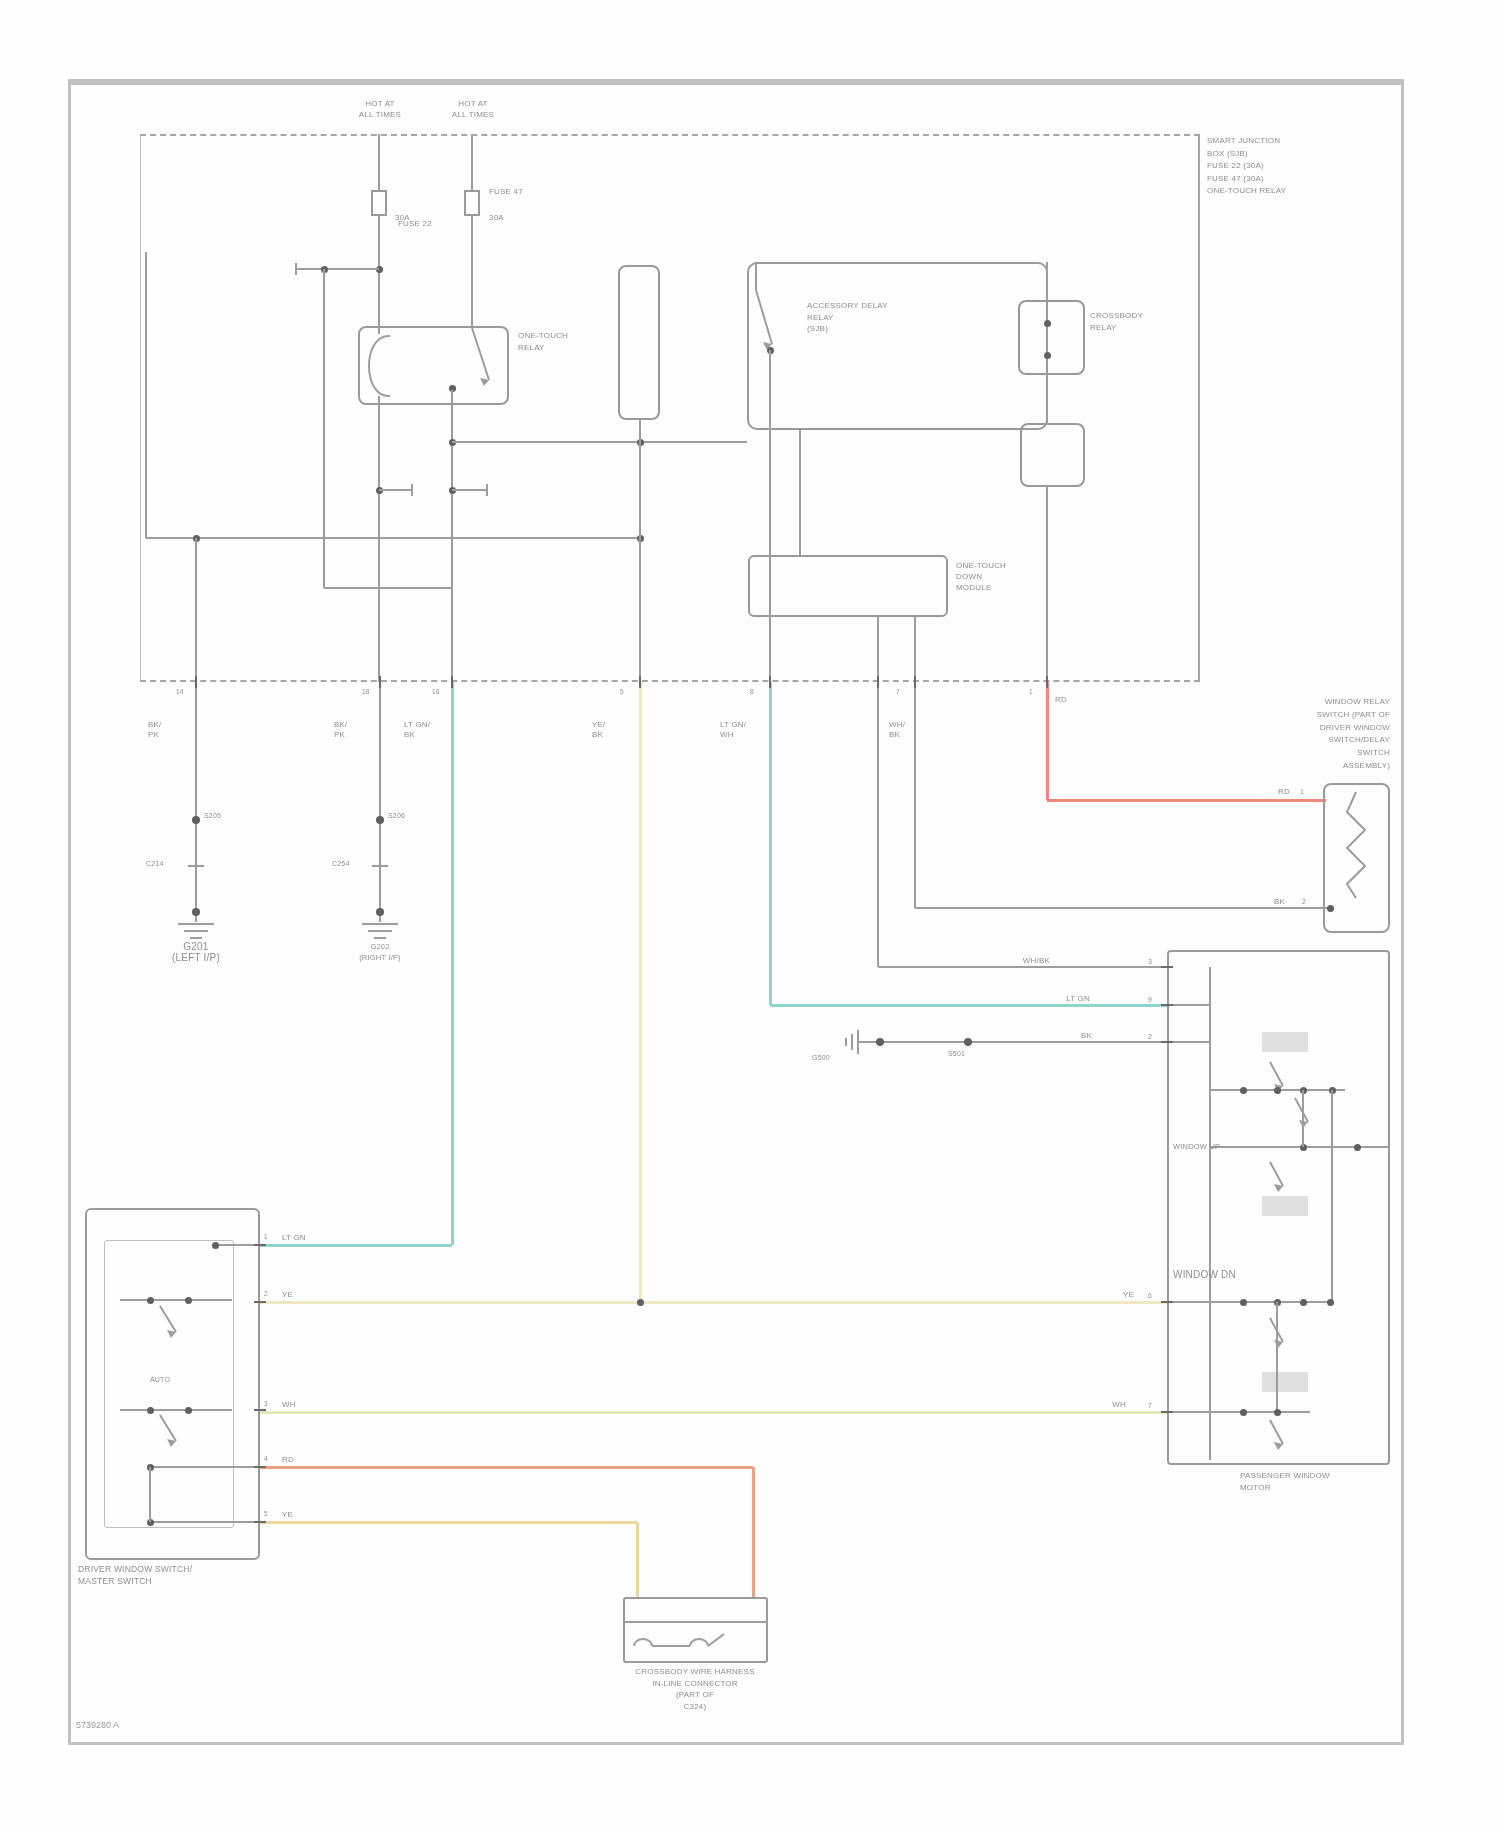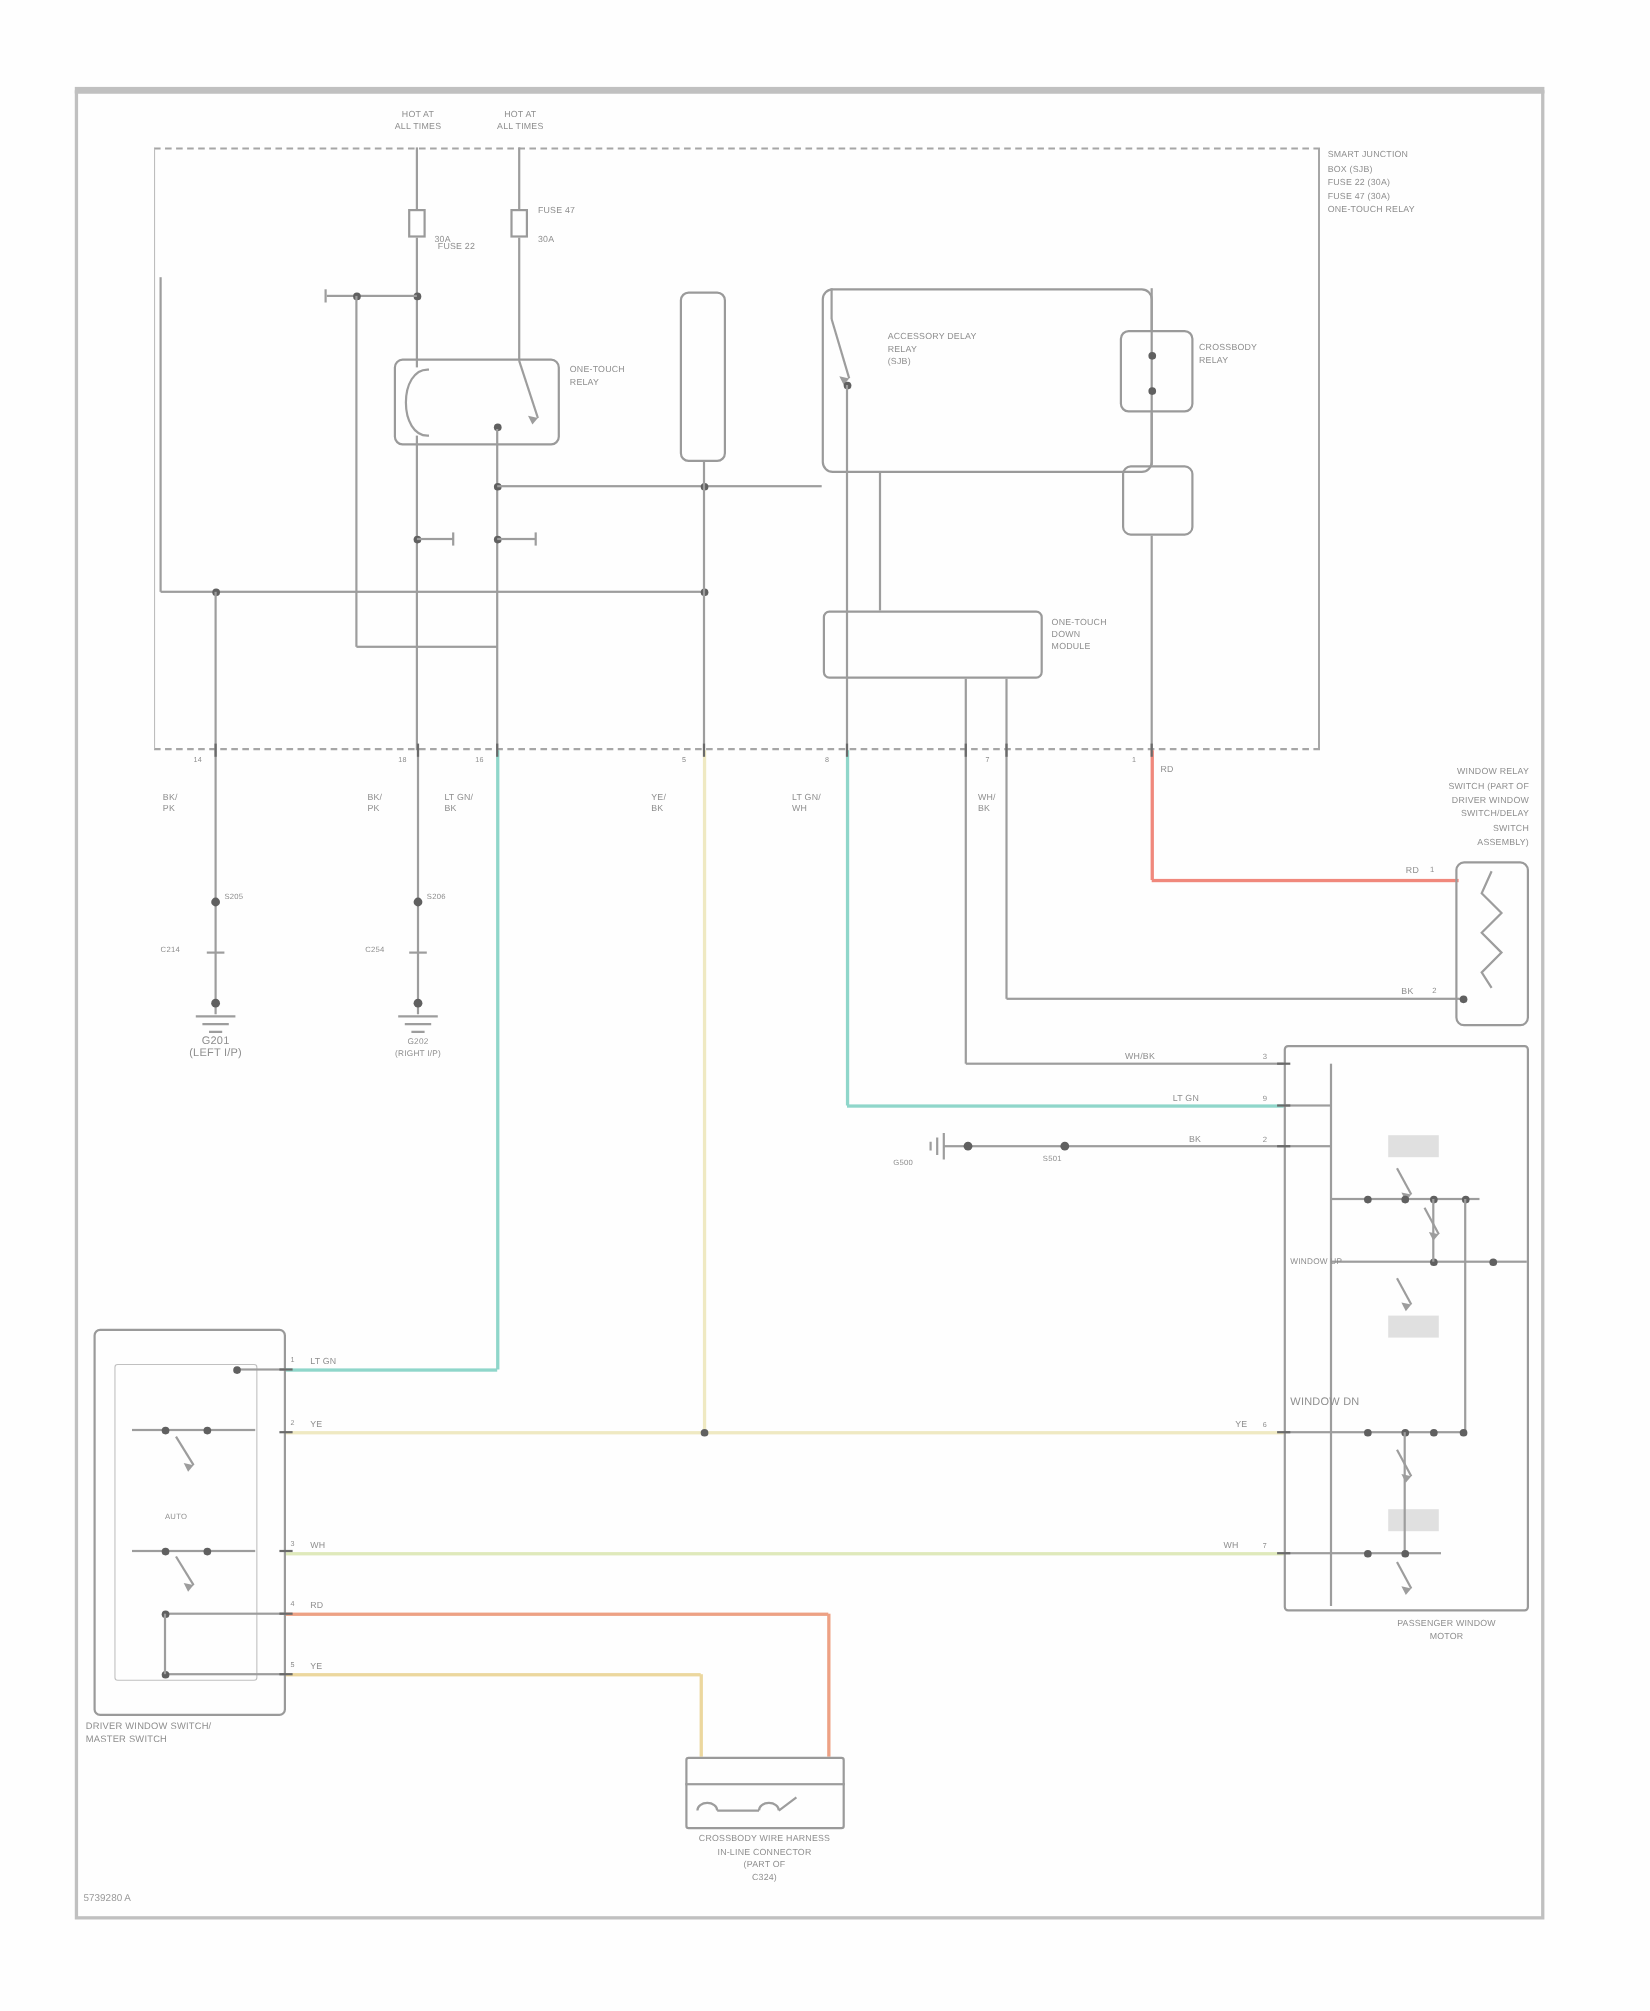--- a/index.html
+++ b/index.html
@@ -388,21 +388,21 @@
     </div>
     <div class="lb" style="left: 1148px; top: 1400px; text-align: left; font-size: 6.5px; line-height: 11px;">
       <div>7</div>
     </div>
     <div class="lb" style="left: 1173px; top: 1141px; text-align: left; font-size: 7.5px; line-height: 11px;">
       <div>WINDOW UP</div>
     </div>
     <div class="lb" style="left: 1173px; top: 1269px; text-align: left; font-size: 10px; line-height: 11px;">
       <div>WINDOW DN</div>
     </div>
-    <div class="lb" style="left: 1240px; top: 1470px; width: 150px; text-align: center; font-size: 8px; line-height: 11.5px;">
+    <div class="lb" style="left: 1240px; top: 1470px; width: 150px; text-align: left; font-size: 8px; line-height: 11.5px;">
       <div>PASSENGER WINDOW</div>
       <div>MOTOR</div>
     </div>
     <div class="lb" style="left: 78px; top: 1564px; text-align: left; font-size: 8.5px; line-height: 11.5px;">
       <div>DRIVER WINDOW SWITCH/</div>
       <div>MASTER SWITCH</div>
     </div>
     <div class="lb" style="left: 150px; top: 1374px; text-align: left; font-size: 7px; line-height: 11px;">
       <div>AUTO</div>
     </div>

